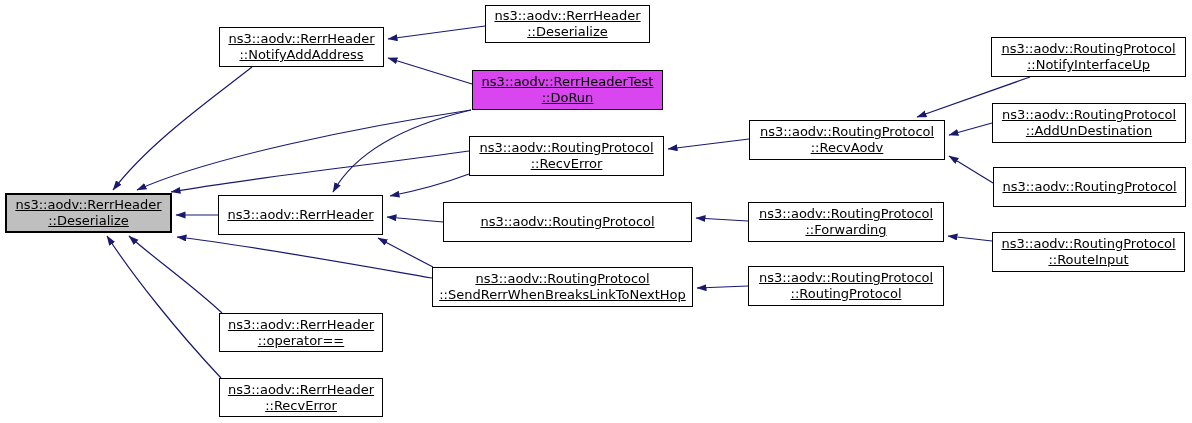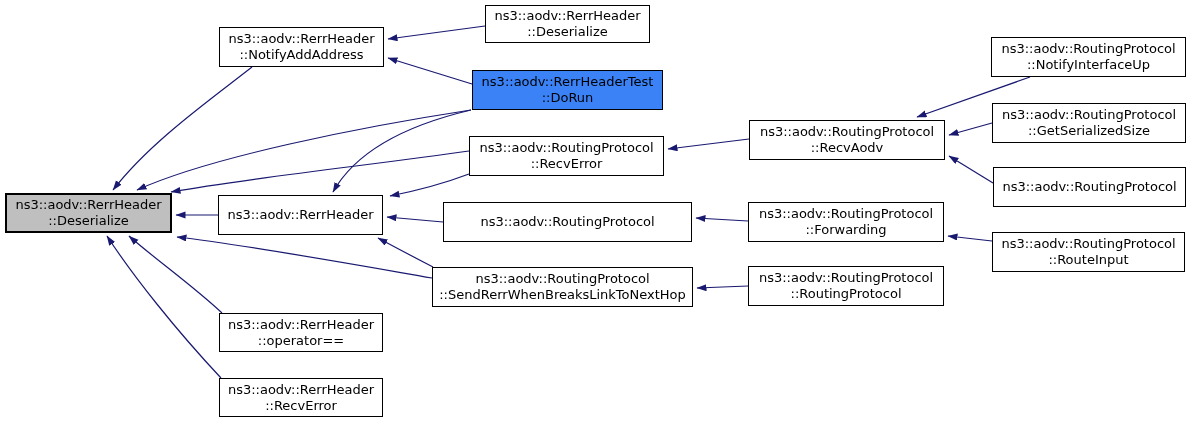--- a/index.html
+++ b/index.html
@@ -27,21 +27,21 @@
     line-height:16px;
     color:#000000;
     white-space:nowrap;
     cursor:pointer;
   }
   .node.highlight{
     background:#bfbfbf;
     border-width:2px;
     cursor:default;
   }
-  .node .line{display:block;}
+  .node .line{display:block;text-decoration:underline;}
 </style>
 </head>
 <body>
 
 <div class="canvas" style="width: 1192px; height: 423px; background: rgb(255, 255, 255);">
   <svg class="edge-layer" xmlns="http://www.w3.org/2000/svg" viewBox="0 0 1192 423">
     <defs>
       <marker id="arrow" markerWidth="11" markerHeight="8" refX="9.5" refY="3.5" orient="auto" markerUnits="userSpaceOnUse">
         <path d="M0,0 L10,3.5 L0,7 z" fill="#191970"></path>
       </marker>
@@ -72,21 +72,21 @@
       <span class="line">::Deserialize</span>
     </div>
     <div class="node" style="left: 219px; top: 27px; width: 165px; height: 40px; border-color: rgb(0, 0, 0); color: rgb(0, 0, 0); background: rgb(255, 255, 255);">
       <span class="line">ns3::aodv::RerrHeader</span>
       <span class="line">::NotifyAddAddress</span>
     </div>
     <div class="node" style="left: 485px; top: 5px; width: 165px; height: 38px; border-color: rgb(0, 0, 0); color: rgb(0, 0, 0); background: rgb(255, 255, 255);">
       <span class="line">ns3::aodv::RerrHeader</span>
       <span class="line">::Deserialize</span>
     </div>
-    <div class="node" style="left: 472px; top: 70px; width: 191px; height: 40px; border-color: rgb(0, 0, 0); color: rgb(0, 0, 0); background: #3b82f6;">
+    <div class="node" style="left: 472px; top: 70px; width: 191px; height: 40px; border-color: rgb(0, 0, 0); color: rgb(0, 0, 0); background: #d946ef;">
       <span class="line">ns3::aodv::RerrHeaderTest</span>
       <span class="line">::DoRun</span>
     </div>
     <div class="node" style="left: 469px; top: 136px; width: 195px; height: 40px; border-color: rgb(0, 0, 0); color: rgb(0, 0, 0); background: rgb(255, 255, 255);">
       <span class="line">ns3::aodv::RoutingProtocol</span>
       <span class="line">::RecvError</span>
     </div>
     <div class="node" style="left: 218px; top: 195px; width: 165px; height: 40px; border-color: rgb(0, 0, 0); color: rgb(0, 0, 0); background: rgb(255, 255, 255);">
       <span class="line">ns3::aodv::RerrHeader</span>
     </div>
@@ -108,21 +108,21 @@
     <div class="node" style="left: 748px; top: 266px; width: 196px; height: 40px; border-color: rgb(0, 0, 0); color: rgb(0, 0, 0); background: rgb(255, 255, 255);">
       <span class="line">ns3::aodv::RoutingProtocol</span>
       <span class="line">::RoutingProtocol</span>
     </div>
     <div class="node" style="left: 991px; top: 37px; width: 195px; height: 40px; border-color: rgb(0, 0, 0); color: rgb(0, 0, 0); background: rgb(255, 255, 255);">
       <span class="line">ns3::aodv::RoutingProtocol</span>
       <span class="line">::NotifyInterfaceUp</span>
     </div>
     <div class="node" style="left: 992px; top: 103px; width: 194px; height: 40px; border-color: rgb(0, 0, 0); color: rgb(0, 0, 0); background: rgb(255, 255, 255);">
       <span class="line">ns3::aodv::RoutingProtocol</span>
-      <span class="line">::GetSerializedSize</span>
+      <span class="line">::AddUnDestination</span>
     </div>
     <div class="node" style="left: 993px; top: 167px; width: 193px; height: 40px; border-color: rgb(0, 0, 0); color: rgb(0, 0, 0); background: rgb(255, 255, 255);">
       <span class="line">ns3::aodv::RoutingProtocol</span>
     </div>
     <div class="node" style="left: 992px; top: 232px; width: 193px; height: 40px; border-color: rgb(0, 0, 0); color: rgb(0, 0, 0); background: rgb(255, 255, 255);">
       <span class="line">ns3::aodv::RoutingProtocol</span>
       <span class="line">::RouteInput</span>
     </div>
     <div class="node" style="left: 219px; top: 313px; width: 164px; height: 39px; border-color: rgb(0, 0, 0); color: rgb(0, 0, 0); background: rgb(255, 255, 255);">
       <span class="line">ns3::aodv::RerrHeader</span>

